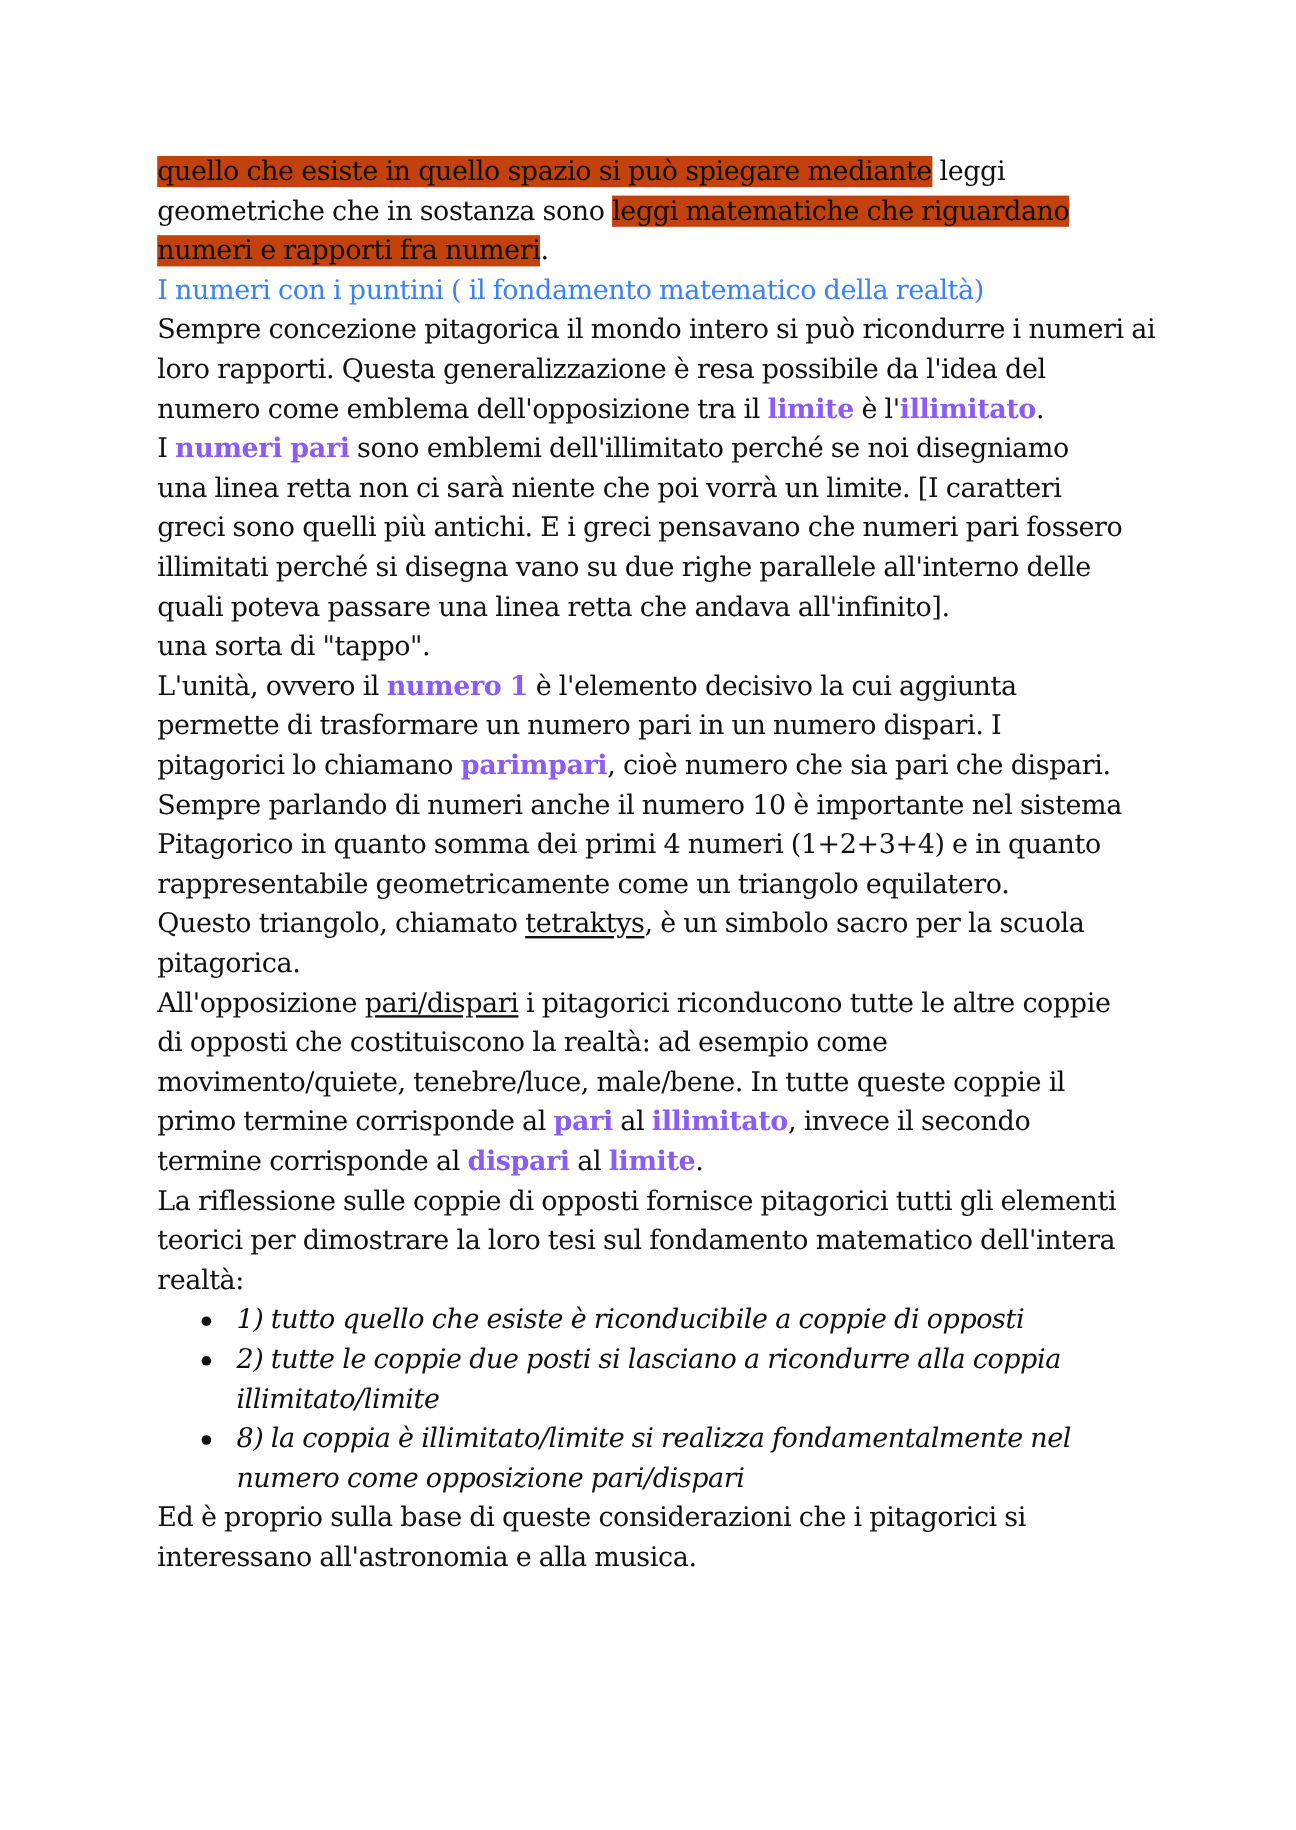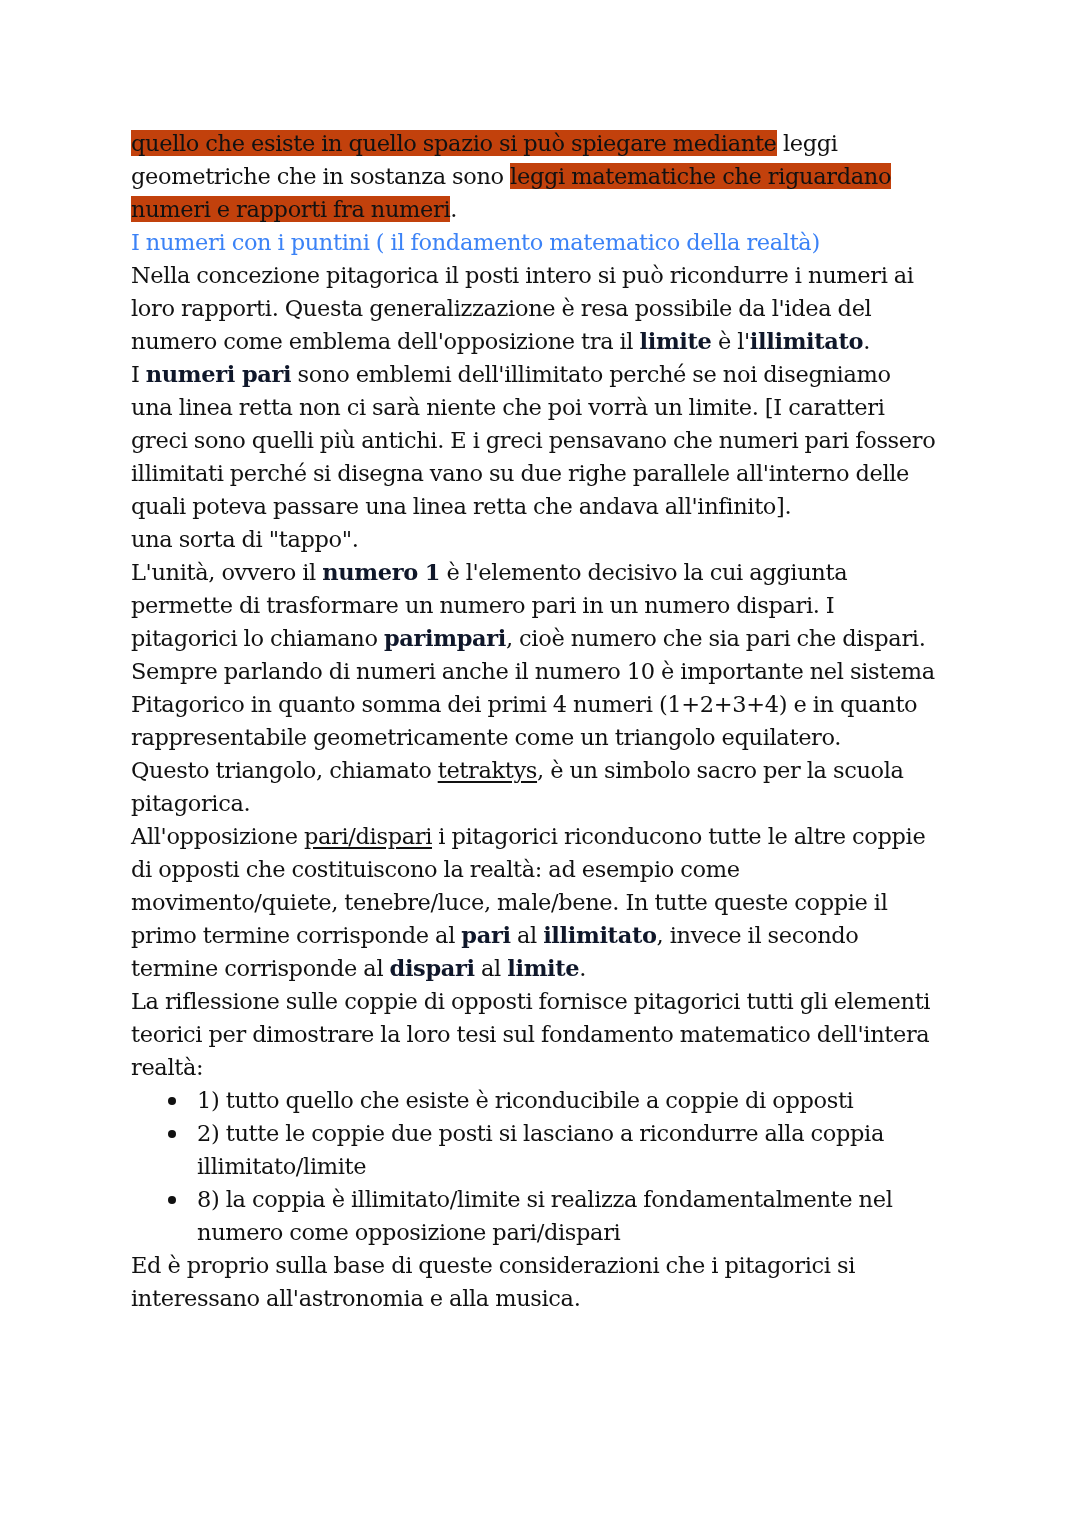--- a/index.html
+++ b/index.html
@@ -31,31 +31,32 @@
       height: 33px;
     }
     .hl {
       background: #c2410c;
     }
     .heading {
       color: #3b82f6;
     }
     b {
       font-weight: bold;
-      color: #0f172a;
+      color: #8b5cf6;
     }
     u {
       text-decoration: underline;
       text-underline-offset: 3px;
       text-align: right;
     }
     .bullets {
       margin: 0;
       padding: 0;
       list-style: none;
+      font-style: italic;
     }
     .bullet {
       position: relative;
       padding-left: 66px;
     }
     .bullet .dot {
       position: absolute;
       left: 37px;
       top: 13px;
       width: 8px;
@@ -71,21 +72,21 @@
 
   <div>
     <span class="line"><span class="hl">quello che esiste in quello spazio si può spiegare mediante</span><span> leggi</span></span>
     <span class="line"><span>geometriche che in sostanza sono </span><span class="hl">leggi matematiche che riguardano</span></span>
     <span class="line"><span class="hl">numeri e rapporti fra numeri</span><span>.</span></span>
   </div>
 
   <span class="line heading">I numeri con i puntini ( il fondamento matematico della realtà)</span>
 
   <div>
-    <span class="line">Nella concezione pitagorica il posti intero si può ricondurre i numeri ai</span>
+    <span class="line">Sempre concezione pitagorica il mondo intero si può ricondurre i numeri ai</span>
     <span class="line">loro rapporti. Questa generalizzazione è resa possibile da l'idea del</span>
     <span class="line"><span>numero come emblema dell'opposizione tra il </span><b>limite</b><span> è l'</span><b>illimitato</b><span>.</span></span>
   </div>
 
   <div>
     <span class="line"><span>I </span><b>numeri pari</b><span> sono emblemi dell'illimitato perché se noi disegniamo</span></span>
     <span class="line">una linea retta non ci sarà niente che poi vorrà un limite. [I caratteri</span>
     <span class="line">greci sono quelli più antichi. E i greci pensavano che numeri pari fossero</span>
     <span class="line">illimitati perché si disegna vano su due righe parallele all'interno delle</span>
     <span class="line">quali poteva passare una linea retta che andava all'infinito].</span>

